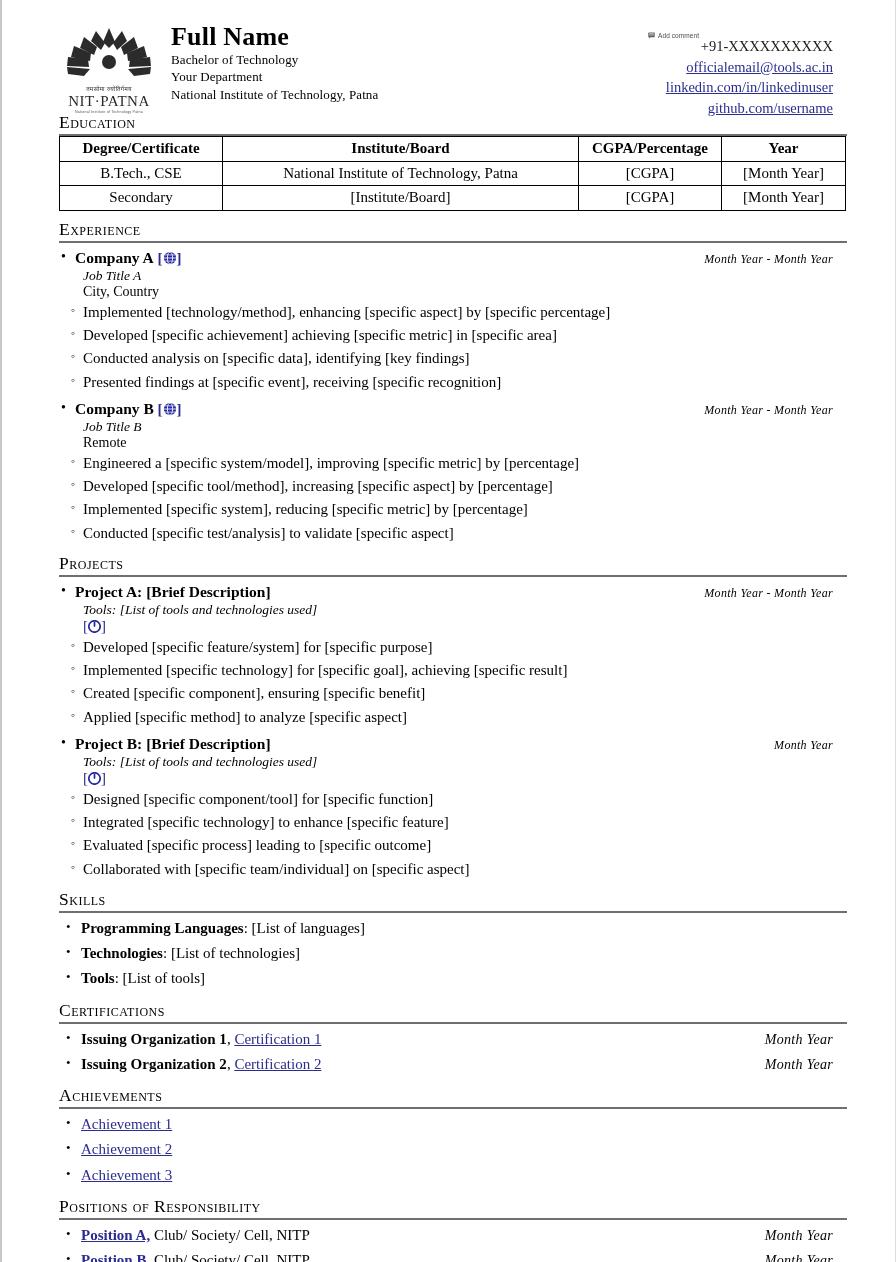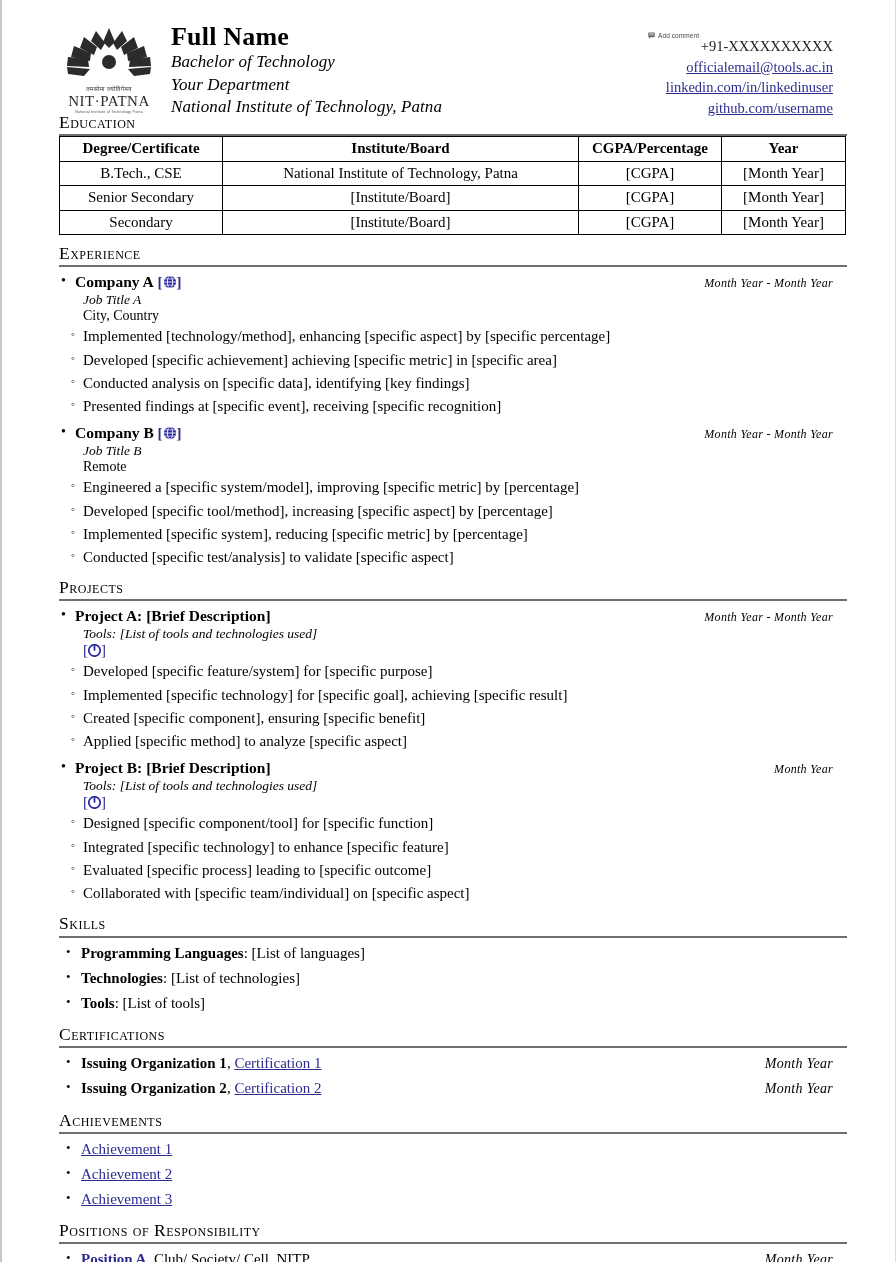--- a/index.html
+++ b/index.html
@@ -72,24 +72,23 @@
     padding-left: 12px;
     padding-top: 0px;
   }
   .fullname {
     font-size: 26px;
     font-weight: bold;
     line-height: 1.12;
     letter-spacing: .2px;
   }
   .ident-line {
-    font-size: 17px;
+    font-size: 13px;
     line-height: 1.33;
     letter-spacing: .1px;
-    font-style: italic;
   }
   .contact {
     flex: 0 0 auto;
     text-align: right;
     padding-top: 14px;
     padding-right: 14px;
     position: relative;
   }
   .contact-line {
     font-size: 14.5px;
@@ -313,26 +312,20 @@
         </tr>
       </thead>
       <tbody>
         <tr>
           <td>B.Tech., CSE</td>
           <td>National Institute of Technology, Patna</td>
           <td>[CGPA]</td>
           <td>[Month Year]</td>
         </tr>
         <tr>
-          <td>Senior Secondary</td>
-          <td>[Institute/Board]</td>
-          <td>[CGPA]</td>
-          <td>[Month Year]</td>
-        </tr>
-        <tr>
           <td>Secondary</td>
           <td>[Institute/Board]</td>
           <td>[CGPA]</td>
           <td>[Month Year]</td>
         </tr>
       </tbody>
     </table>
   </div>
 
   <div class="sec">

